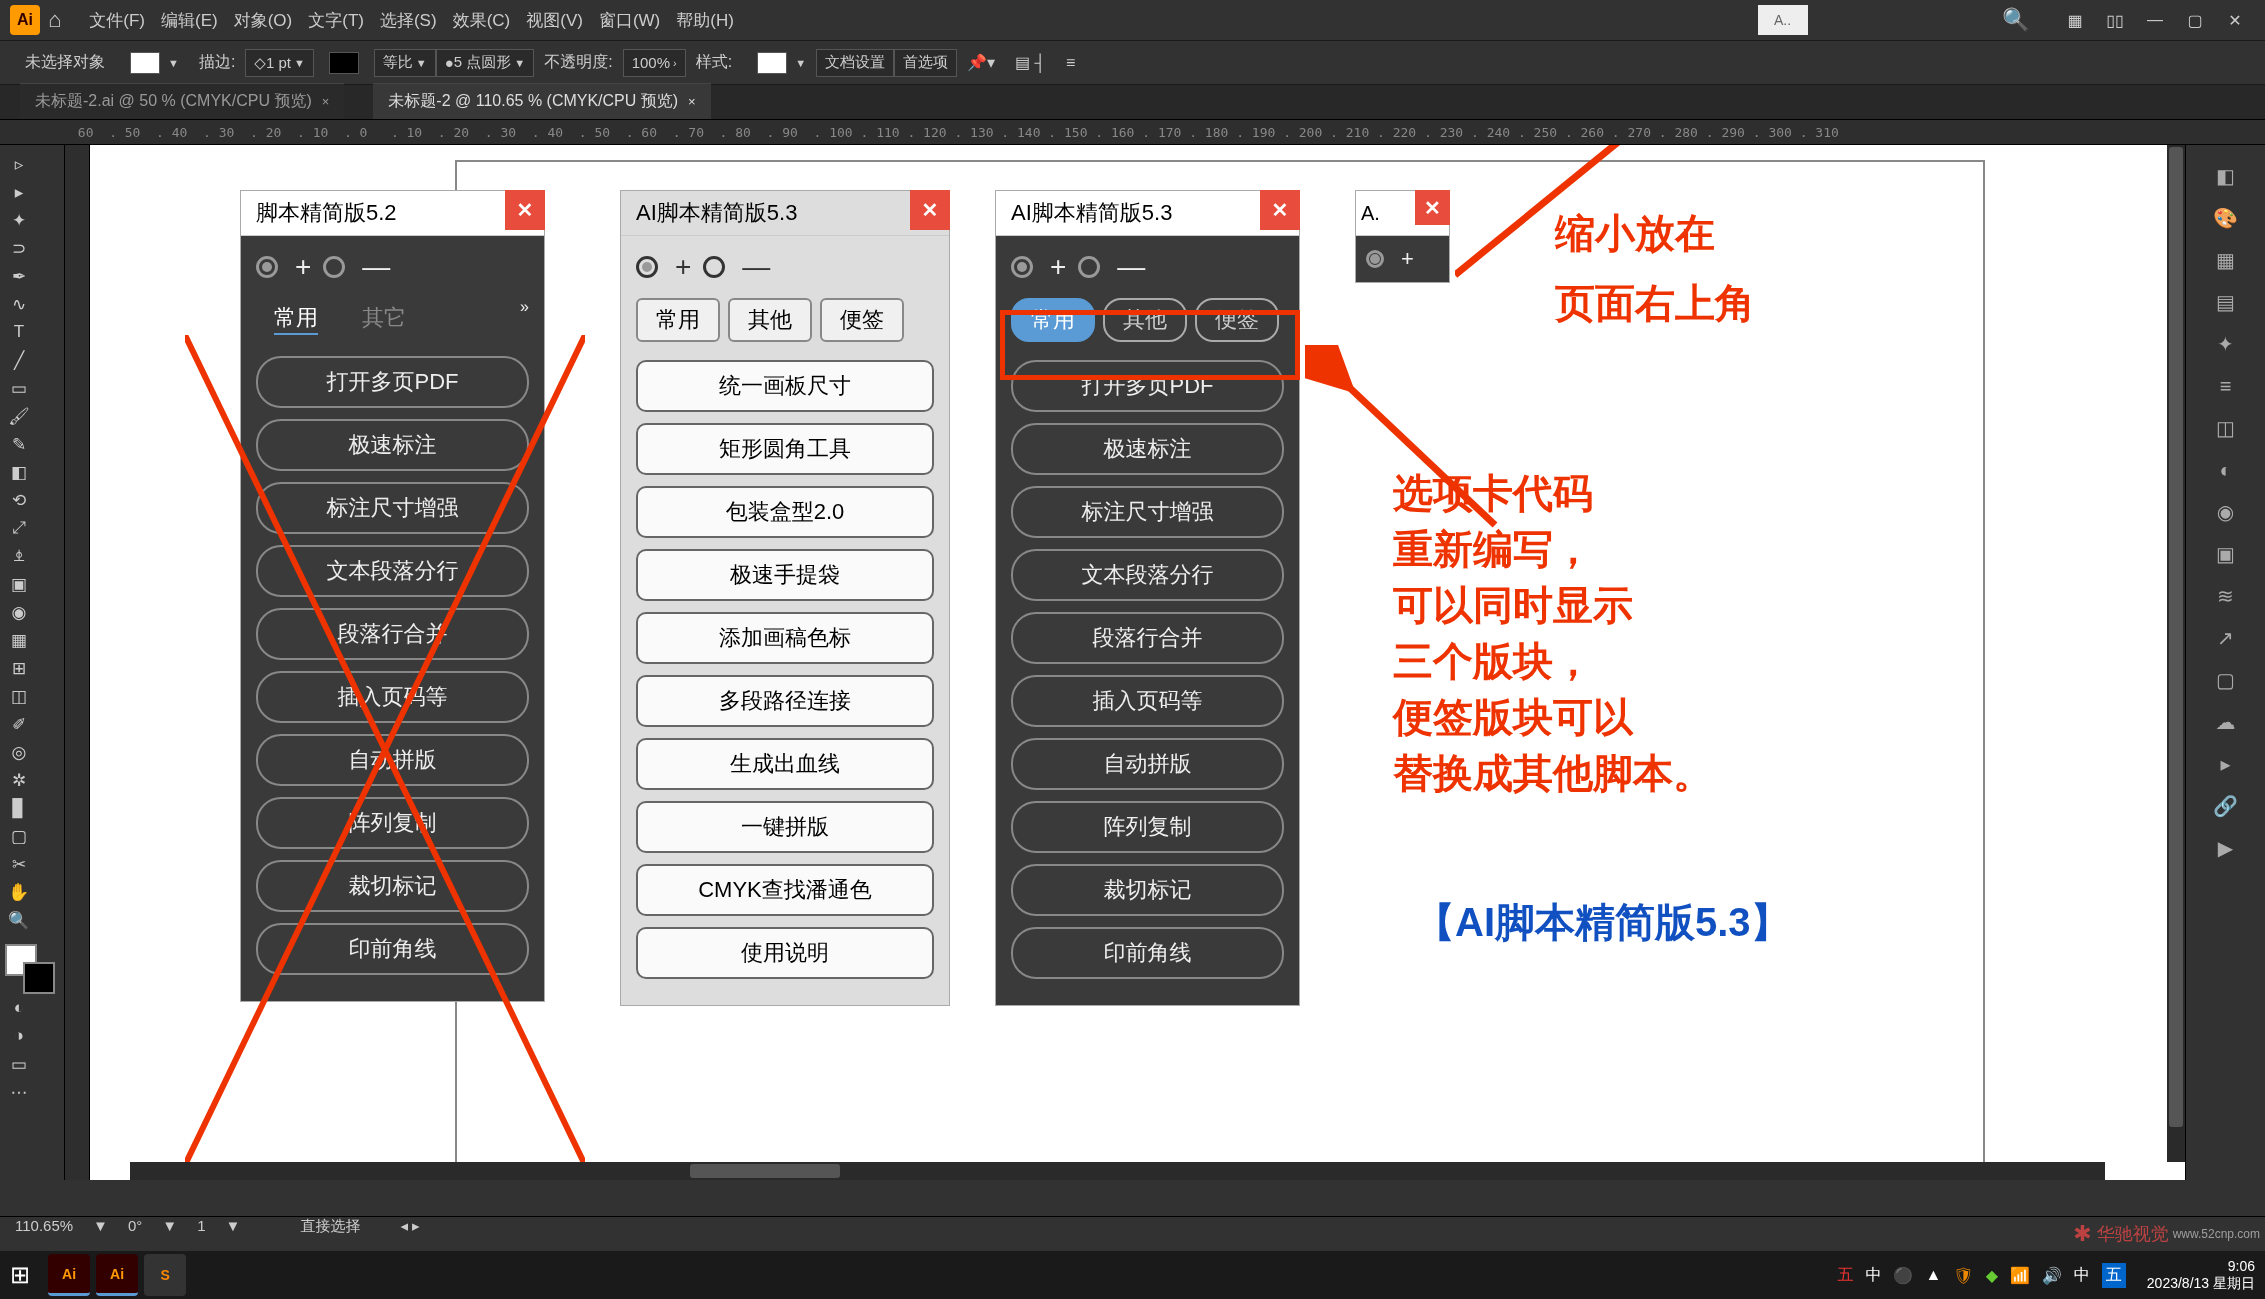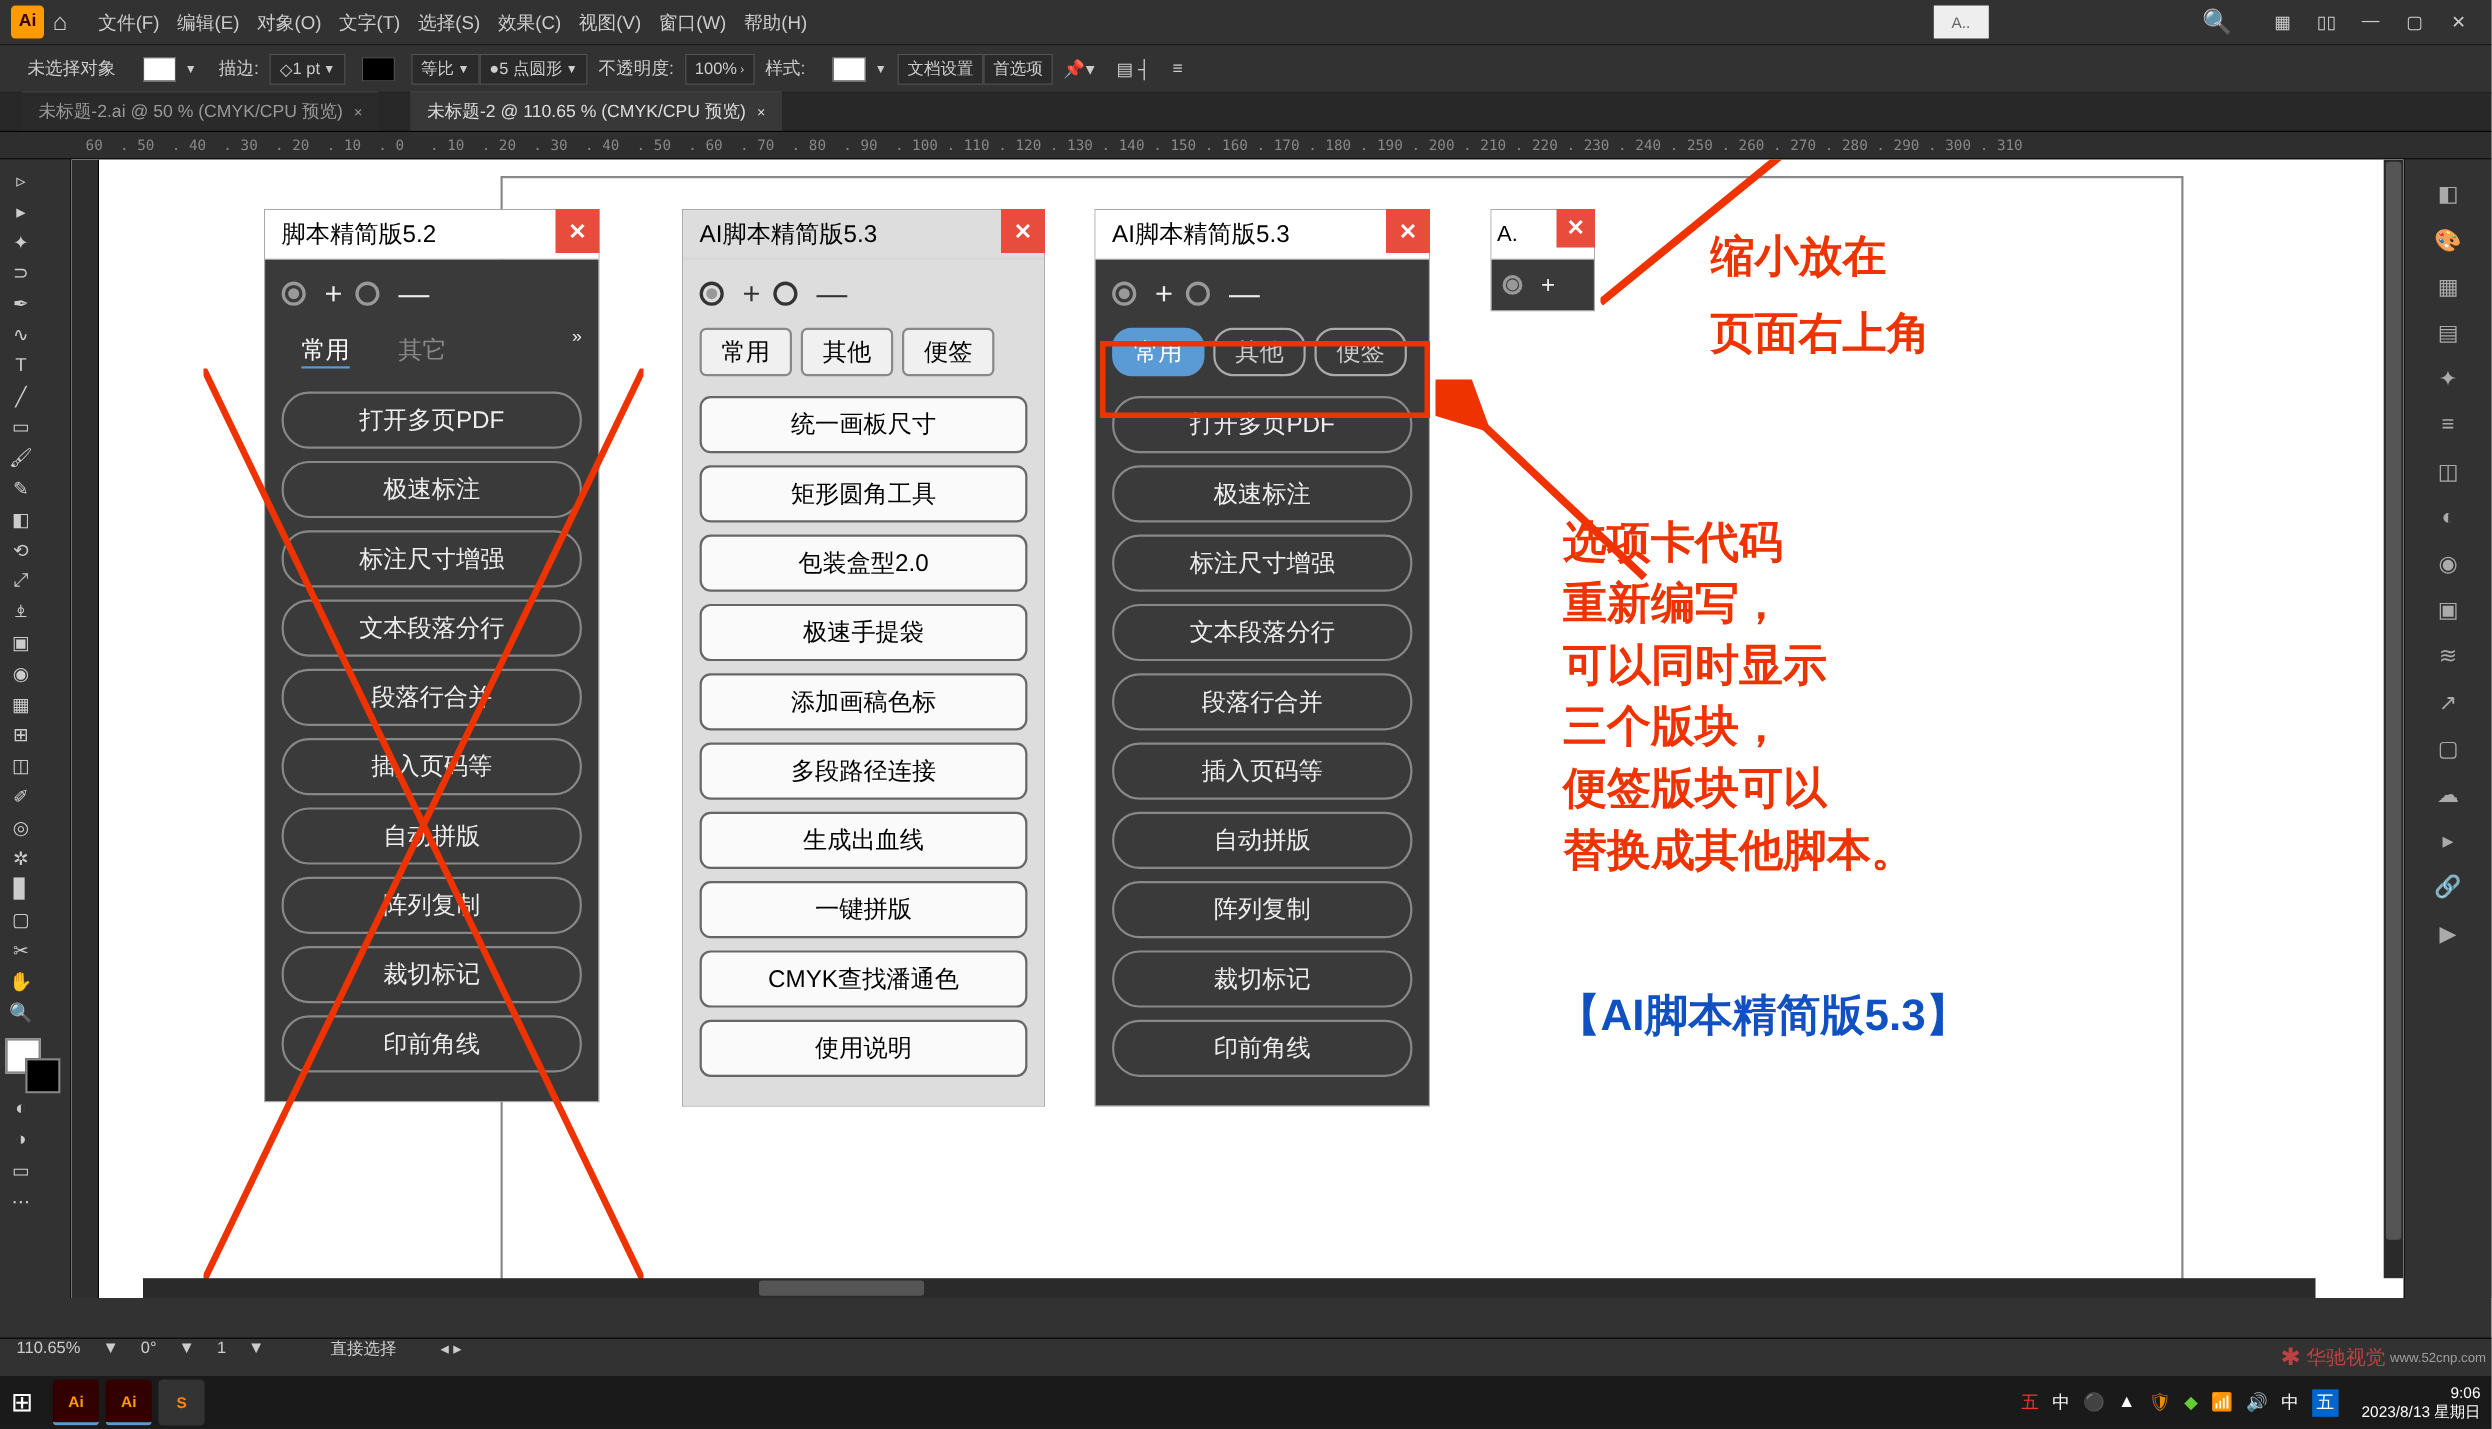--- a/index.html
+++ b/index.html
@@ -350,21 +350,21 @@
       <defs>
           <marker id="ah2" markerWidth="12" markerHeight="12" refX="8" refY="5" orient="auto">
             <path d="M10,0 L0,5 L10,10 Z" fill="#e30"></path>
           </marker>
         </defs>
       <line x1="190" y1="180" x2="10" y2="10" stroke="#e30" stroke-width="7" marker-end="url(#ah2)"></line>
     </svg>
 
     <div class="anno-text" style="left:1490px;top:60px;">缩小放在</div>
     <div class="anno-text" style="left:1490px;top:130px;">页面右上角</div>
-    <div class="anno-text" style="left:1356px;top:320px;white-space:pre-line">选项卡代码
+    <div class="anno-text" style="left:1328px;top:320px;white-space:pre-line">选项卡代码
 重新编写，
 可以同时显示
 三个版块，
 便签版块可以
 替换成其他脚本。</div>
     <div class="anno-blue" style="left:1350px;top:750px;">【AI脚本精简版5.3】</div>
 
     <div class="scrollbar-v">
         <div class="thumb"></div>
       </div>

